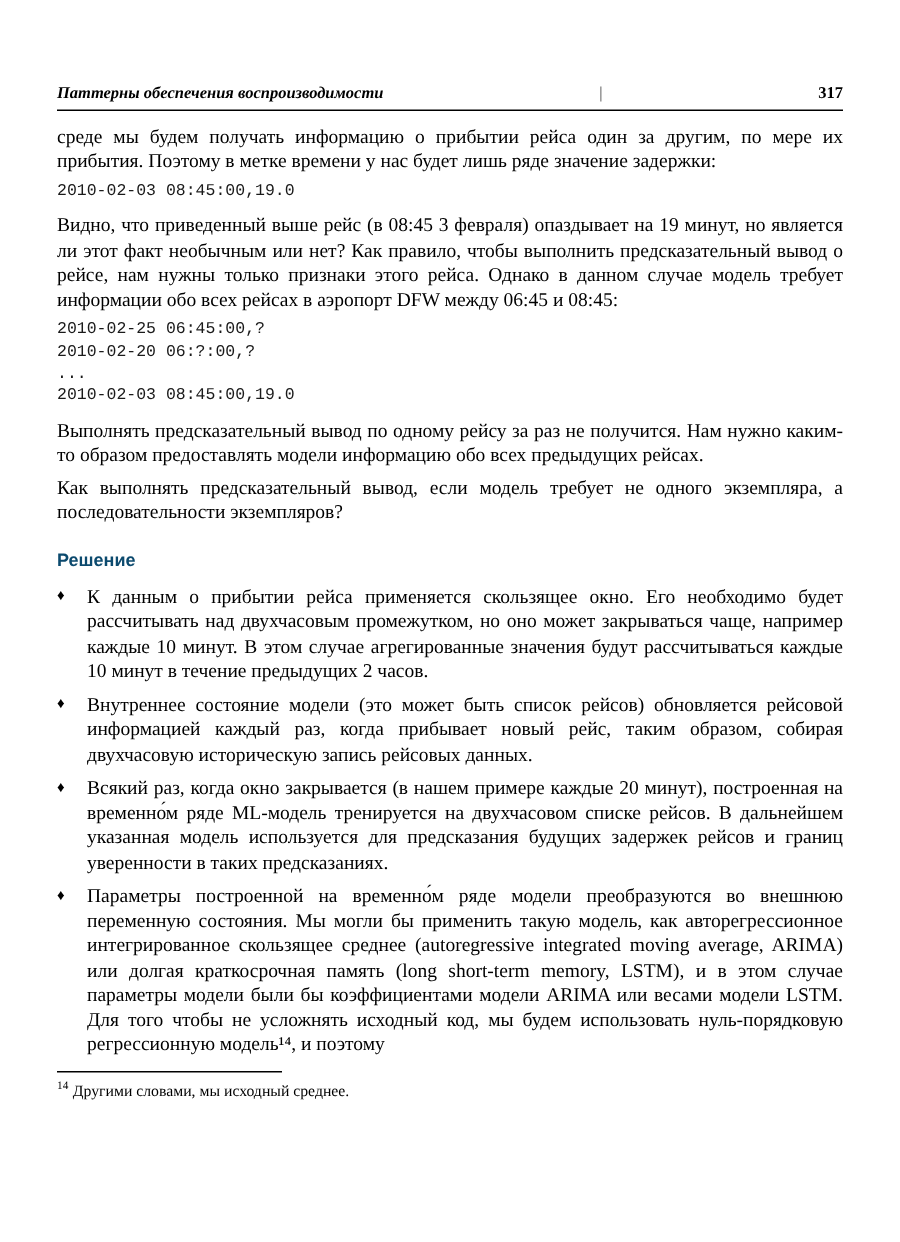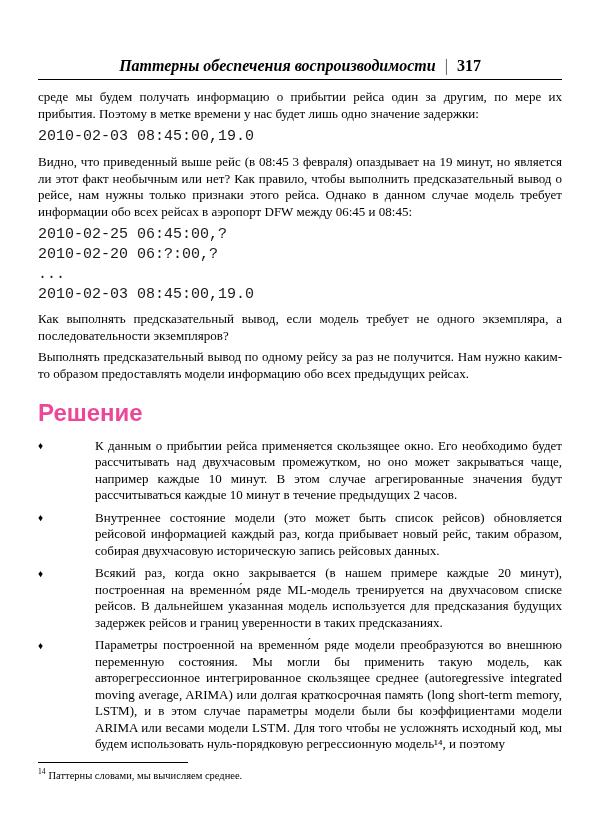--- a/index.html
+++ b/index.html
@@ -15,75 +15,74 @@
     height: 828px;
     padding: 8px 38px 0 38px;
     overflow: hidden;
     font-family: "Liberation Serif", serif;
     font-size: 13px;
     line-height: 1.27;
     color: #000;
   }
   .page-header {
     display: flex;
-    justify-content: center;
+    justify-content: space-between;
     align-items: baseline;
     gap: 9px;
-    font-size: 16px;
+    font-size: 11px;
     padding-bottom: 3px;
   }
   .running-title {
     font-style: italic;
     font-weight: bold;
   }
   .header-sep { color: #444; font-weight: normal; }
   .page-number { font-weight: bold; margin-top: 48px; }
   .header-rule {
     border-bottom: 1.6px solid #000;
     margin-bottom: 9px;
   }
   p.body-para {
     margin: 0 0 5px 0;
     text-align: justify;
   }
   pre.code-line, pre.code-block {
     margin: 4px 0 7px 0;
     font-family: "Liberation Mono", monospace;
-    font-size: 15px;
+    font-size: 11px;
     line-height: 1.32;
     color: #1a1a1a;
     white-space: pre;
   }
   h1.section-heading {
     font-family: "Liberation Sans", sans-serif;
-    font-size: 24px;
+    font-size: 12px;
     font-weight: bold;
     margin: 16px 0 9px 0;
-    color: #ec4899;
+    color: #0c4a6e;
   }
   ul.bullet-list {
     list-style: none;
     margin: 2px 0 0 0;
     padding: 0;
   }
   ul.bullet-list li {
     display: flex;
     align-items: flex-start;
     margin-bottom: 6px;
   }
   .bullet-marker {
     flex: 0 0 20px;
     font-size: 10px;
     line-height: 16.5px;
     padding-top: 0.5px;
   }
   .bullet-text {
     flex: 1;
     text-align: justify;
-    margin-left: 37px;
   }
   .footnote-rule {
     width: 150px;
     border-bottom: 1px solid #000;
     margin: 9px 0 4px 0;
   }
   p.footnote {
     margin: 0;
     font-size: 10.5px;
     line-height: 1.25;
@@ -98,31 +97,31 @@
 
 <div class="page">
 
   <div class="page-header">
     <span class="running-title">Паттерны обеспечения воспроизводимости</span>
     <span class="header-sep">|</span>
     <span class="page-number">317</span>
   </div>
   <div class="header-rule"></div>
 
-  <p class="body-para">среде мы будем получать информацию о прибытии рейса один за другим, по мере их прибытия. Поэтому в метке времени у нас будет лишь одно значение задержки:</p>
+  <p class="body-para">среде мы будем получать информацию о прибытии рейса один за другим, по мере их прибытия. Поэтому в метке времени у нас будет лишь ряде значение задержки:</p>
 
   <pre class="code-line">2010-02-03 08:45:00,19.0</pre>
 
   <p class="body-para">Видно, что приведенный выше рейс (в 08:45 3 февраля) опаздывает на 19 минут, но является ли этот факт необычным или нет? Как правило, чтобы выполнить предсказательный вывод о рейсе, нам нужны только признаки этого рейса. Однако в данном случае модель требует информации обо всех рейсах в аэропорт DFW между 06:45 и 08:45:</p>
 
   <pre class="code-block"><div>2010-02-25 06:45:00,?</div><div>2010-02-20 06:?:00,?</div><div>...</div><div>2010-02-03 08:45:00,19.0</div></pre>
 
+  <p class="body-para">Выполнять предсказательный вывод по одному рейсу за раз не получится. Нам нужно каким-то образом предоставлять модели информацию обо всех предыдущих рейсах.</p>
+
   <p class="body-para">Как выполнять предсказательный вывод, если модель требует не одного экземпляра, а последовательности экземпляров?</p>
-
-  <p class="body-para">Выполнять предсказательный вывод по одному рейсу за раз не получится. Нам нужно каким-то образом предоставлять модели информацию обо всех предыдущих рейсах.</p>
 
   <h1 class="section-heading">Решение</h1>
 
 
   <ul class="bullet-list">
     <li>
       <span class="bullet-marker">♦</span>
       <span class="bullet-text">К данным о прибытии рейса применяется скользящее окно. Его необходимо будет рассчитывать над двухчасовым промежутком, но оно может закрываться чаще, например каждые 10 минут. В этом случае агрегированные значения будут рассчитываться каждые 10 минут в течение предыдущих 2 часов.</span>
     </li>
     <li>
@@ -133,15 +132,15 @@
       <span class="bullet-marker">♦</span>
       <span class="bullet-text">Всякий раз, когда окно закрывается (в нашем примере каждые 20 минут), построенная на временно́м ряде ML-модель тренируется на двухчасовом списке рейсов. В дальнейшем указанная модель используется для предсказания будущих задержек рейсов и границ уверенности в таких предсказаниях.</span>
     </li>
     <li>
       <span class="bullet-marker">♦</span>
       <span class="bullet-text">Параметры построенной на временно́м ряде модели преобразуются во внешнюю переменную состояния. Мы могли бы применить такую модель, как авторегрессионное интегрированное скользящее среднее (autoregressive integrated moving average, ARIMA) или долгая краткосрочная память (long short-term memory, LSTM), и в этом случае параметры модели были бы коэффициентами модели ARIMA или весами модели LSTM. Для того чтобы не усложнять исходный код, мы будем использовать нуль-порядковую регрессионную модель¹⁴, и поэтому</span>
     </li>
   </ul>
 
   <div class="footnote-rule"></div>
-  <p class="footnote"><sup>14</sup><span>Паттерны словами, мы вычисляем среднее.</span></p>
+  <p class="footnote"><sup>14</sup><span>Другими словами, мы исходный среднее.</span></p>
 
 </div>
 
 </body></html>

